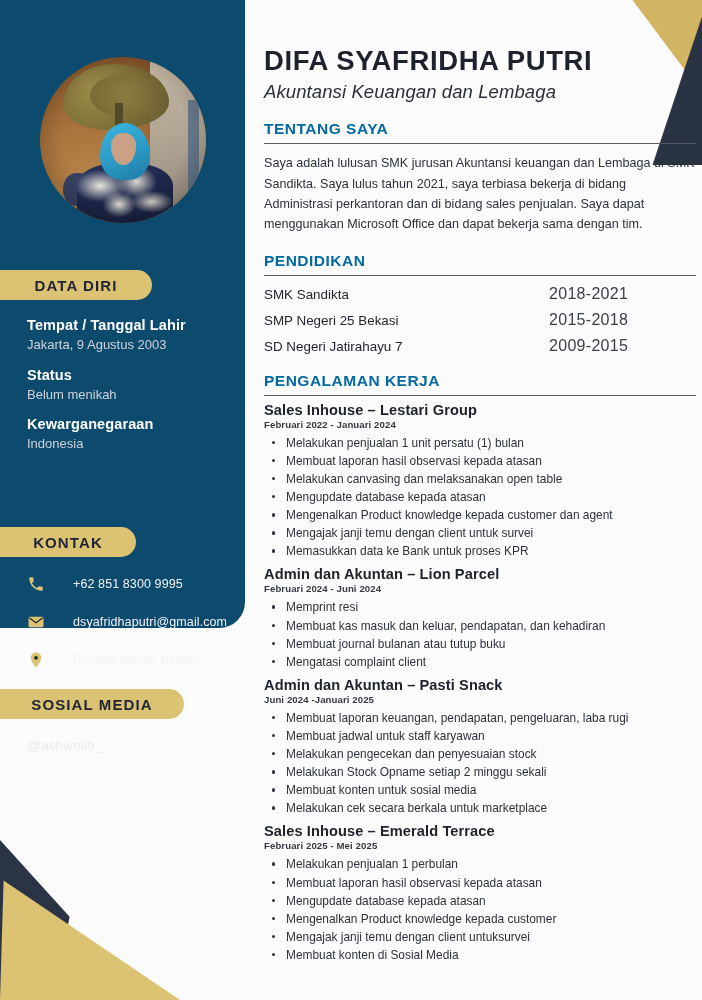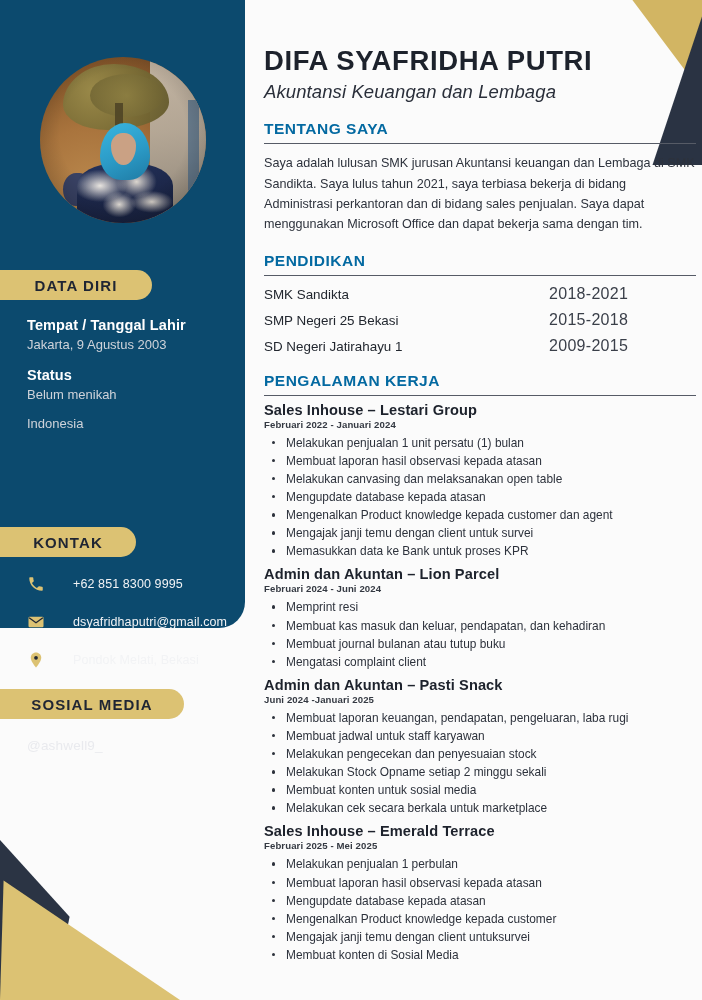--- a/index.html
+++ b/index.html
@@ -319,20 +319,21 @@
     <div class="sb-block" style="top:316px;">
       <div class="dd-item">
         <div class="dd-label">Tempat / Tanggal Lahir</div>
         <div class="dd-value">Jakarta, 9 Agustus 2003</div>
       </div>
       <div class="dd-item">
         <div class="dd-label">Status</div>
         <div class="dd-value">Belum menikah</div>
       </div>
       <div class="dd-item">
+        <div class="dd-label">Kewarganegaraan</div>
         <div class="dd-value">Indonesia</div>
       </div>
     </div>
 
     <div class="pill" id="pill-kontak">
       <span>KONTAK</span>
     </div>
 
     <div class="sb-block" style="top:575px;">
 
@@ -382,21 +383,21 @@
     <div id="edu-list">
       <div class="edu-row">
         <div class="edu-school">SMK Sandikta</div>
         <div class="edu-years">2018-2021</div>
       </div>
       <div class="edu-row">
         <div class="edu-school">SMP Negeri 25 Bekasi</div>
         <div class="edu-years">2015-2018</div>
       </div>
       <div class="edu-row">
-        <div class="edu-school">SD Negeri Jatirahayu 1</div>
+        <div class="edu-school">SD Negeri Jatirahayu 7</div>
         <div class="edu-years">2009-2015</div>
       </div>
     </div>
 
     <div class="sec-head">PENGALAMAN KERJA</div>
 
     <div id="jobs">
 
       <div class="job">
         <div class="job-title">Sales Inhouse – Lestari Group</div>

